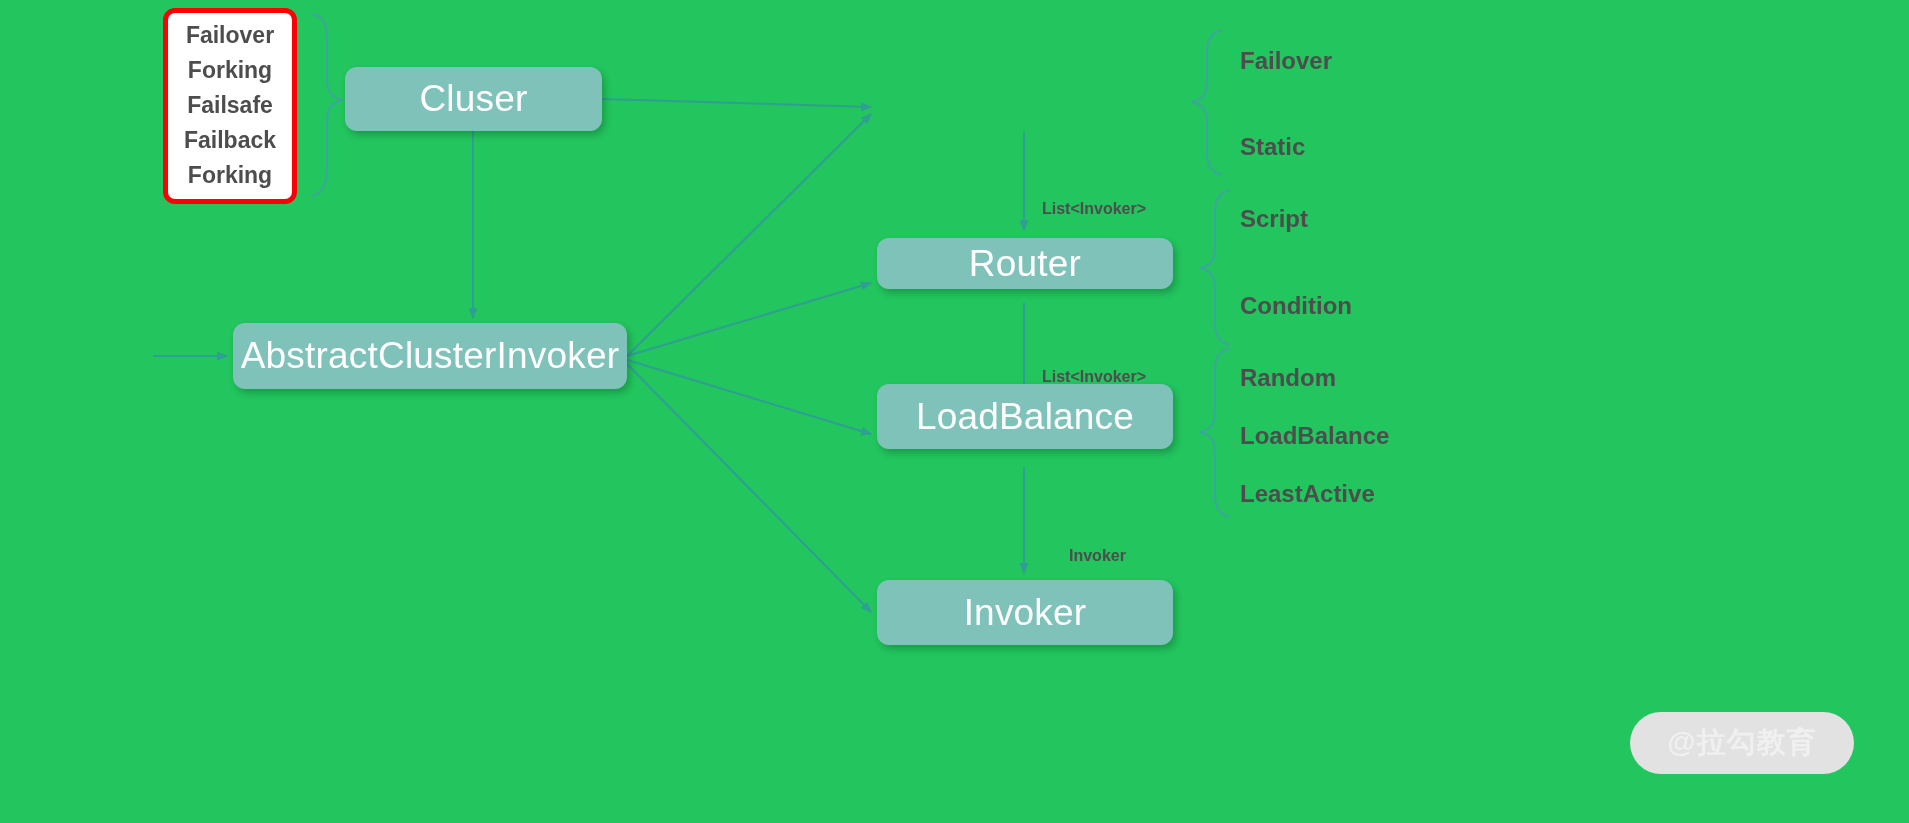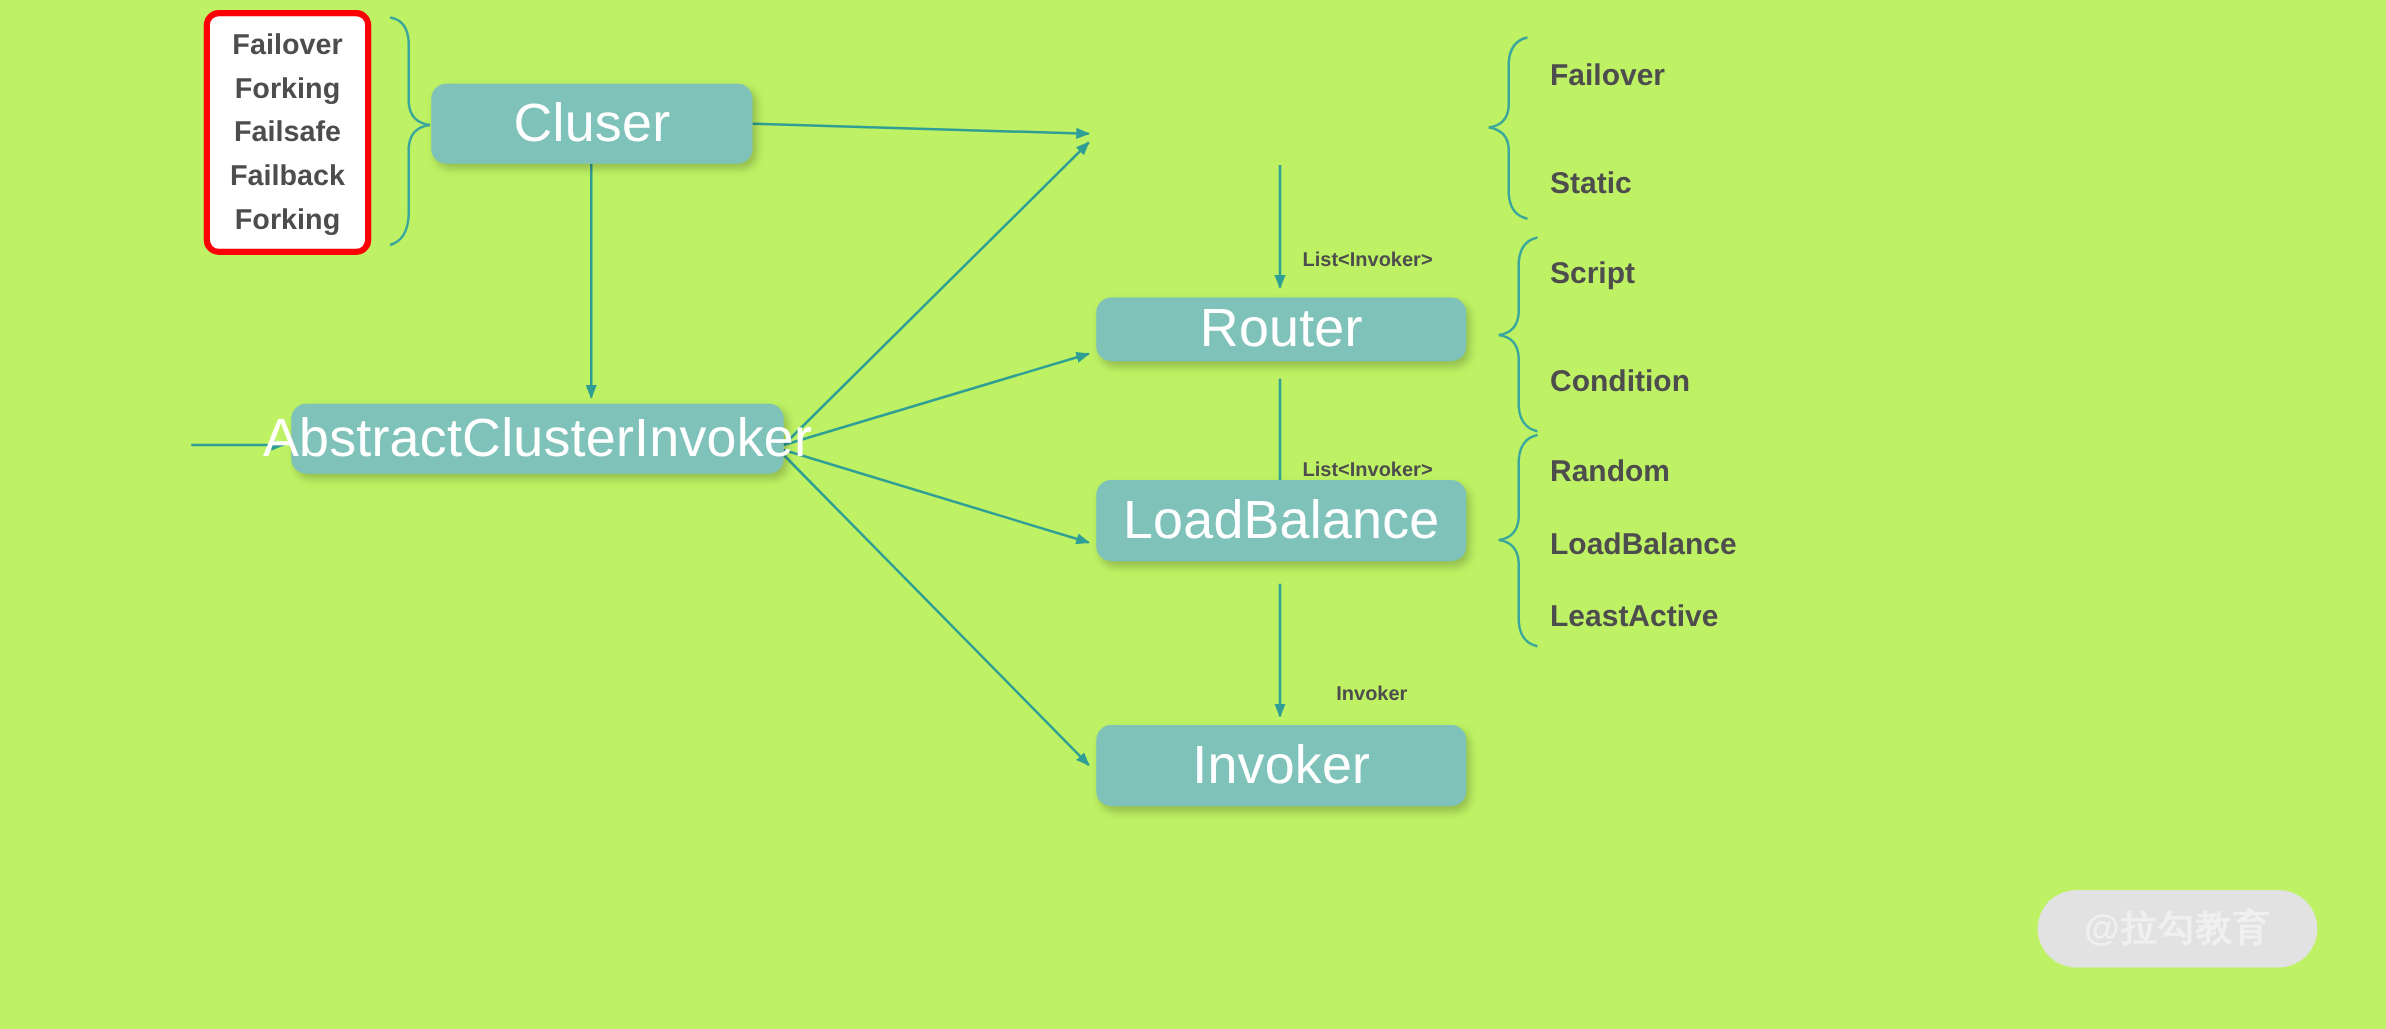--- a/index.html
+++ b/index.html
@@ -7,21 +7,21 @@
     padding: 0;
     background: #ffffff;
   }
   body {
     font-family: "Liberation Sans", sans-serif;
   }
   #canvas {
     position: relative;
     width: 1909px;
     height: 823px;
-    background: #bef264;
+    background: #22c55e;
     overflow: hidden;
     text-decoration: underline;
   }
   #edges {
     position: absolute;
     left: 0;
     top: 0;
     width: 1909px;
     height: 823px;
     pointer-events: none;
@@ -30,21 +30,21 @@
   
   .node {
     position: absolute;
     background: #7fc2ba;
     border-radius: 12px;
     box-shadow: 3px 4px 7px rgba(0,0,0,0.22);
     display: flex;
     align-items: center;
     justify-content: center;
     color: #ffffff;
-    font-size: 43px;
+    font-size: 37px;
     font-weight: 400;
     letter-spacing: 0.2px;
     box-sizing: border-box;
     z-index: 3;
   }
 
   
   .strategy-box {
     position: absolute;
     left: 163px;
@@ -158,21 +158,21 @@
     <div class="strategy-item">Forking</div>
     <div class="strategy-item">Failsafe</div>
     <div class="strategy-item">Failback</div>
     <div class="strategy-item">Forking</div>
   </div>
 
   <div class="node" style="left:345px; top:67px; width:257px; height:64px;">
     <span>Cluser</span>
   </div>
 
-  <div class="node" style="left:233px; top:323px; width:394px; height:56px;">
+  <div class="node" style="left:233px; top:323px; width:394px; height:66px;">
     <span>AbstractClusterInvoker</span>
   </div>
 
 
   <div class="node" style="left:877px; top:238px; width:296px; height:51px;">
     <span>Router</span>
   </div>
 
   <div class="node" style="left:877px; top:384px; width:296px; height:65px;">
     <span>LoadBalance</span>

